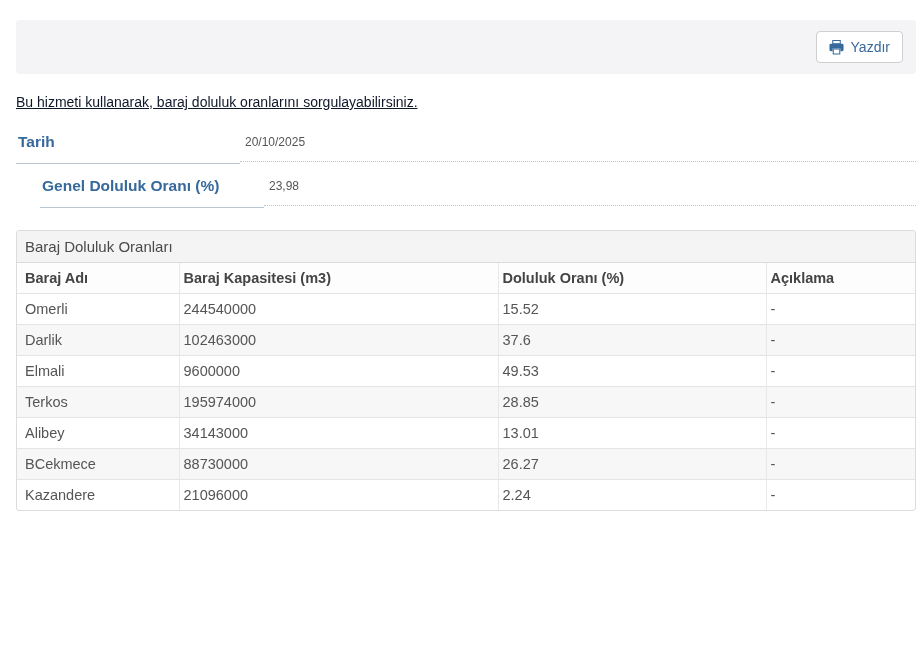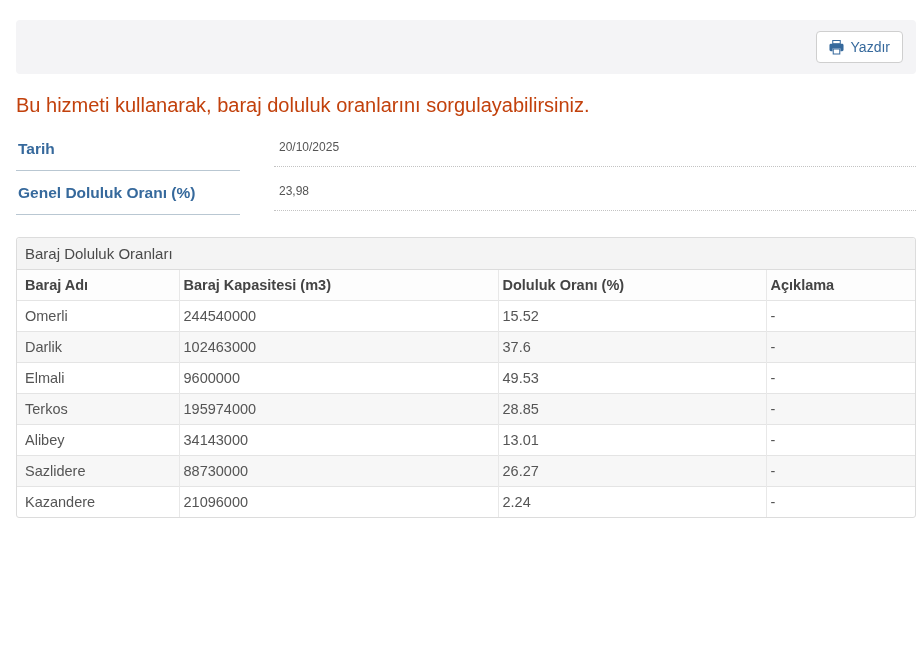--- a/index.html
+++ b/index.html
@@ -34,28 +34,29 @@
     color: #36699c;
     font-size: 14px;
     font-family: inherit;
     cursor: pointer;
   }
   .print-btn svg { display: block; }
 
   
   .intro {
     margin: 20px 8px 0 16px;
-    font-size: 20px;
-    color: #c2410c;
+    font-size: 14px;
+    color: #0f172a;
+    text-decoration: underline;
   }
 
   
   .form-section { margin: 23px 8px 0 16px; }
-  .form-row { display: flex; align-items: flex-start; gap: 34px; }
-  .form-row + .form-row { margin-top: 13px; }
+  .form-row { display: flex; align-items: center; }
+  .form-row + .form-row { margin-top: 13px; margin-left: 24px; }
   .form-label {
     width: 224px;
     flex: 0 0 224px;
     padding: 0 0 12px 2px;
     border-bottom: 1px solid #b9c7d2;
     color: #36699c;
     font-size: 15.5px;
     font-weight: 600;
   }
   .form-value {
@@ -173,21 +174,21 @@
           <td>28.85</td>
           <td>-</td>
         </tr>
         <tr>
           <td>Alibey</td>
           <td>34143000</td>
           <td>13.01</td>
           <td>-</td>
         </tr>
         <tr>
-          <td>Sazlidere</td>
+          <td>BCekmece</td>
           <td>88730000</td>
           <td>26.27</td>
           <td>-</td>
         </tr>
         <tr>
           <td>Kazandere</td>
           <td>21096000</td>
           <td>2.24</td>
           <td>-</td>
         </tr>

